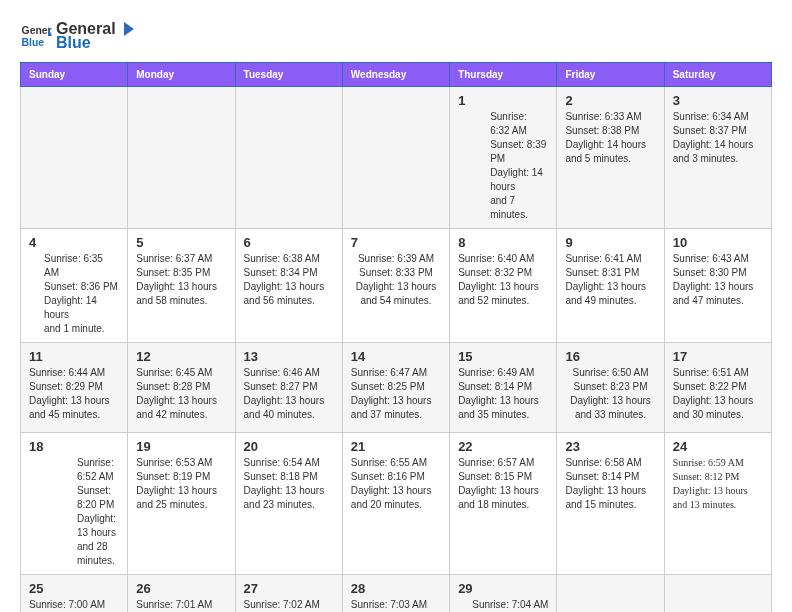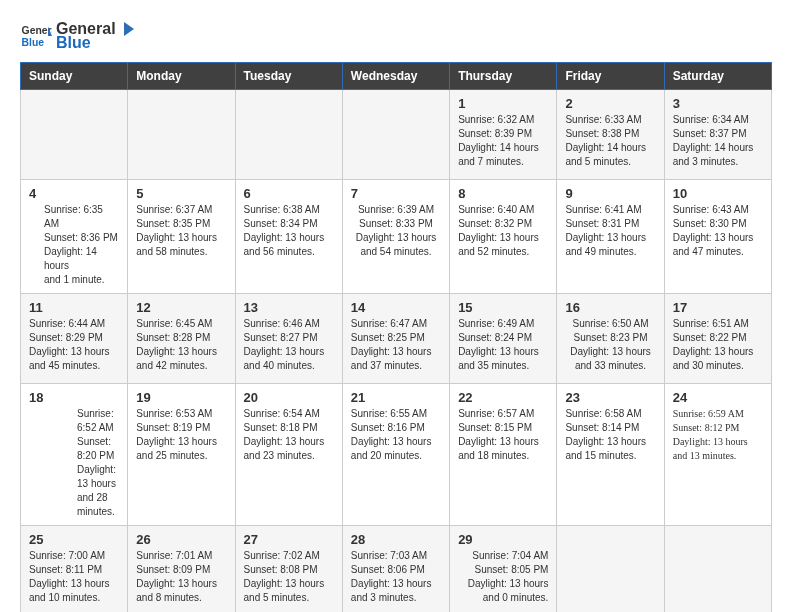--- a/index.html
+++ b/index.html
@@ -36,25 +36,25 @@
     .subtitle {
       font-size: 16px;
       color: #333;
     }
     table {
       width: 100%;
       border-collapse: collapse;
       table-layout: fixed;
     }
     thead tr th {
-      background-color: #404040;
+      background-color: #8b5cf6;
       color: #fff;
       text-align: left;
       padding: 6px 8px;
-      font-size: 12px;
+      font-size: 10px;
       font-weight: bold;
       border: 1px solid #2e6db4;
     }
     tbody tr td {
       border: 1px solid #ccc;
       vertical-align: top;
       padding: 6px 8px;
       font-size: 10.5px;
       color: #333;
       height: 90px;
@@ -112,21 +112,21 @@
       </tr>
   </thead>
   <tbody id="calendar-body">
   <tr>
         <td></td>
         <td></td>
         <td></td>
         <td></td>
         <td>
           <span class="day-number">1</span>
-          <div class="day-info" style="white-space: pre-line;">Sunrise: 6:32 AM
+          <div class="day-info" style="white-space: pre-line; margin-left: 32px;">Sunrise: 6:32 AM
 Sunset: 8:39 PM
 Daylight: 14 hours
 and 7 minutes.</div>
         </td>
         <td>
           <span class="day-number">2</span>
           <div class="day-info" style="white-space: pre-line;">Sunrise: 6:33 AM
 Sunset: 8:38 PM
 Daylight: 14 hours
 and 5 minutes.</div>
@@ -215,21 +215,21 @@
         <td>
           <span class="day-number">14</span>
           <div class="day-info" style="white-space: pre-line;">Sunrise: 6:47 AM
 Sunset: 8:25 PM
 Daylight: 13 hours
 and 37 minutes.</div>
         </td>
         <td>
           <span class="day-number">15</span>
           <div class="day-info" style="white-space: pre-line;">Sunrise: 6:49 AM
-Sunset: 8:24 PM
+Sunset: 8:14 PM
 Daylight: 13 hours
 and 35 minutes.</div>
         </td>
         <td>
           <span class="day-number">16</span>
           <div class="day-info" style="white-space: pre-line; text-align: center;">Sunrise: 6:50 AM
 Sunset: 8:23 PM
 Daylight: 13 hours
 and 33 minutes.</div>
         </td>

